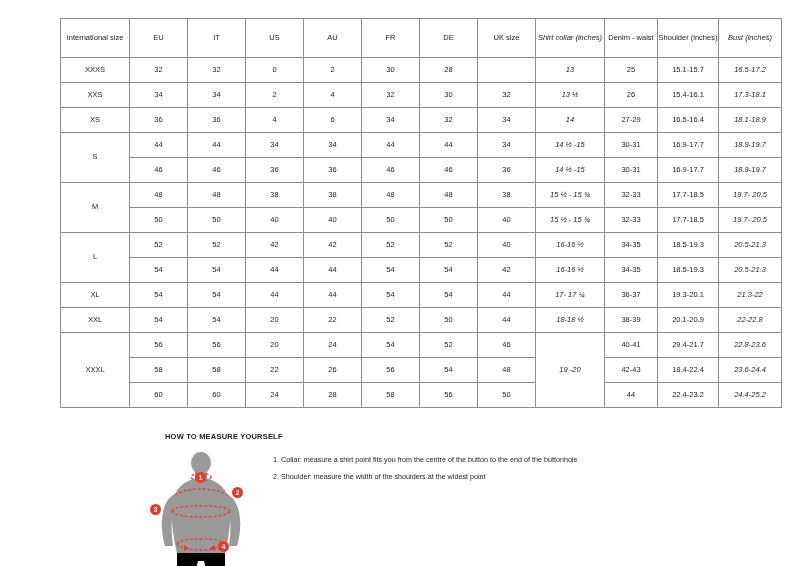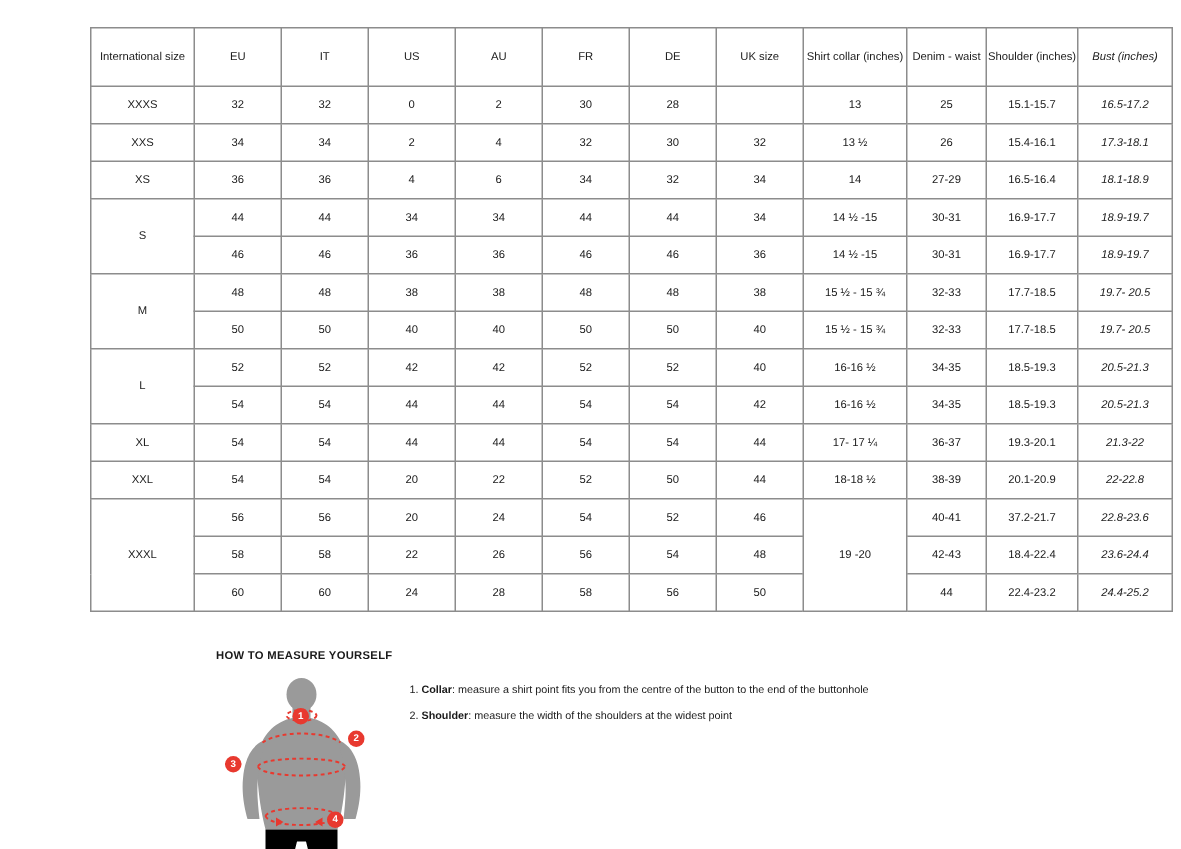--- a/index.html
+++ b/index.html
@@ -43,40 +43,41 @@
     height: 24px;
     color: #1a1a1a;
     line-height: 1.15;
   }
   table.size-table th {
     height: 38px;
     font-size: 7.5px;
   }
   .col-intl { width: 68px; }
   .col-std  { width: 57px; }
-  .col-collar { width: 68px; }
+  .col-collar { width: 68px; font-style: italic; }
   .col-denim { width: 52px; }
   .col-shoulder { width: 60px; }
   .col-bust { width: 62px; font-style: italic; }
 
   .hdr-two-line { line-height: 1.35; }
 
   
   .howto {
     position: absolute;
     left: 144px;
     top: 432px;
     width: 600px;
   }
   .howto-title {
     font-size: 7.5px;
     font-weight: bold;
     letter-spacing: .2px;
     color: #1a1a1a;
     margin-bottom: 8px;
+    margin-left: 21px;
   }
   .howto-body {
     position: relative;
     display: flex;
     align-items: flex-start;
   }
   .figure {
     position: relative;
     width: 115px;
     height: 124px;
@@ -85,21 +86,21 @@
   .instructions {
     margin-left: 14px;
     padding-top: 6px;
   }
   .instructions .line {
     font-size: 7.2px;
     color: #1a1a1a;
     margin-bottom: 8px;
     white-space: nowrap;
   }
-  .instructions .line b { font-weight: bold; }
+  .instructions .line b { font-weight: normal; }
 
   .marker {
     position: absolute;
     width: 11px;
     height: 11px;
     border-radius: 50%;
     background: #e8392f;
     color: #ffffff;
     font-size: 6.5px;
     line-height: 11px;
@@ -286,21 +287,21 @@
             <td class="col-intl" rowspan="3">XXXL</td>
             <td class="col-std">56</td>
             <td class="col-std">56</td>
             <td class="col-std">20</td>
             <td class="col-std">24</td>
             <td class="col-std">54</td>
             <td class="col-std">52</td>
             <td class="col-std">46</td>
             <td class="col-collar" rowspan="3">19 -20</td>
             <td class="col-denim">40-41</td>
-            <td class="col-shoulder">37.2-21.7</td>
+            <td class="col-shoulder">29.4-21.7</td>
             <td class="col-bust">22.8-23.6</td>
           </tr>
           <tr>
             <td class="col-std">58</td>
             <td class="col-std">58</td>
             <td class="col-std">22</td>
             <td class="col-std">26</td>
             <td class="col-std">56</td>
             <td class="col-std">54</td>
             <td class="col-std">48</td>

